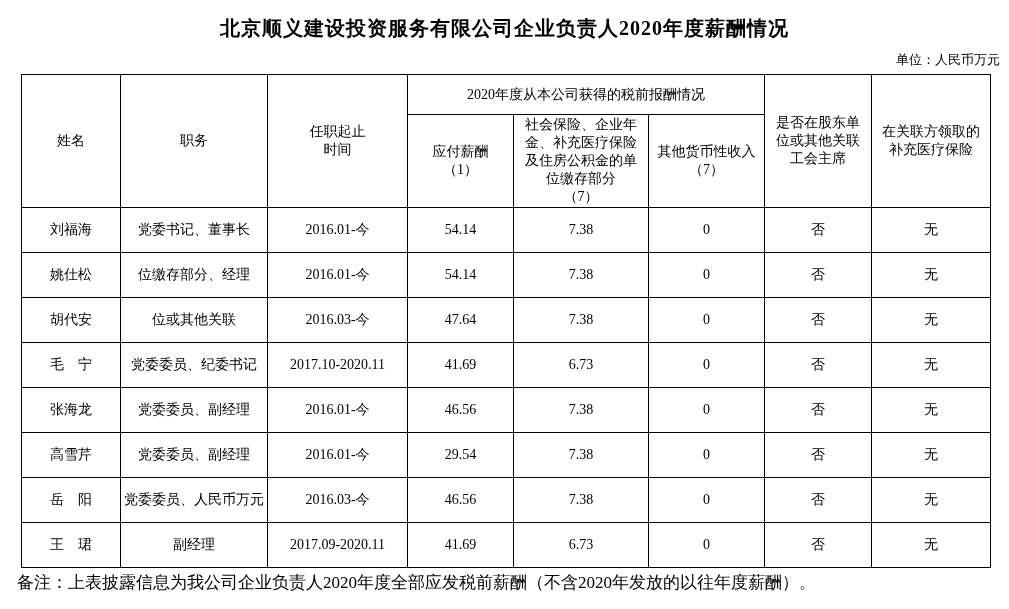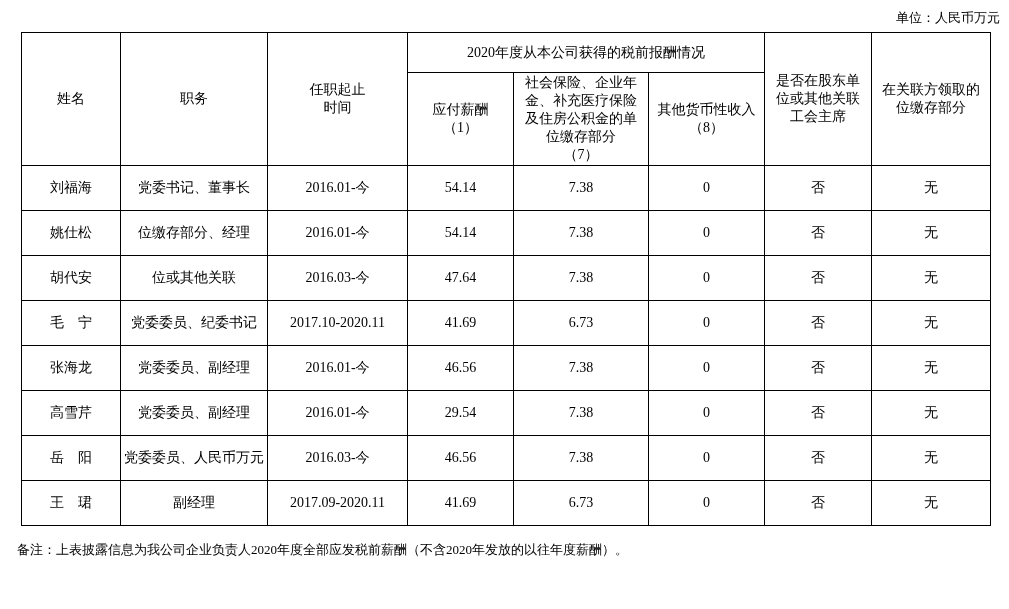--- a/index.html
+++ b/index.html
@@ -47,30 +47,31 @@
     padding: 1px 2px;
     overflow: hidden;
   }
   table.salary th {
     white-space: pre-line;
   }
   tr.hdr-top { height: 40px; }
   tr.hdr-sub { height: 90px; }
   tbody tr { height: 45px; }
   .footnote {
-    margin-top: 15px;
+    margin-top: 3px;
     margin-left: 17px;
-    font-size: 13px;
+    font-size: 17px;
   }
 </style>
 </head>
 <body>
 
 <div class="page">
 
+  <div class="title">北京顺义建设投资服务有限公司企业负责人2020年度薪酬情况</div>
 
   <div class="unit">单位：人民币万元</div>
 
   <table class="salary">
     <colgroup>
       <col style="width:99px">
       <col style="width:147px">
       <col style="width:140px">
       <col style="width:106px">
       <col style="width:135px">
@@ -82,32 +83,32 @@
       <tr class="hdr-top">
         <th rowspan="2">姓名</th>
         <th rowspan="2">职务</th>
         <th rowspan="2">任职起止
 时间</th>
         <th colspan="3">2020年度从本公司获得的税前报酬情况</th>
         <th rowspan="2">是否在股东单
 位或其他关联
 工会主席</th>
         <th rowspan="2">在关联方领取的
-位缴存部分</th>
+补充医疗保险</th>
       </tr>
       <tr class="hdr-sub">
         <th>应付薪酬
 （1）</th>
         <th>社会保险、企业年
 金、补充医疗保险
 及住房公积金的单
 位缴存部分
 （7）</th>
         <th>其他货币性收入
-（8）</th>
+（7）</th>
       </tr>
     </thead>
     <tbody>
       <tr>
         <td>刘福海</td>
         <td>党委书记、董事长</td>
         <td>2016.01-今</td>
         <td>54.14</td>
         <td>7.38</td>
         <td>0</td>

